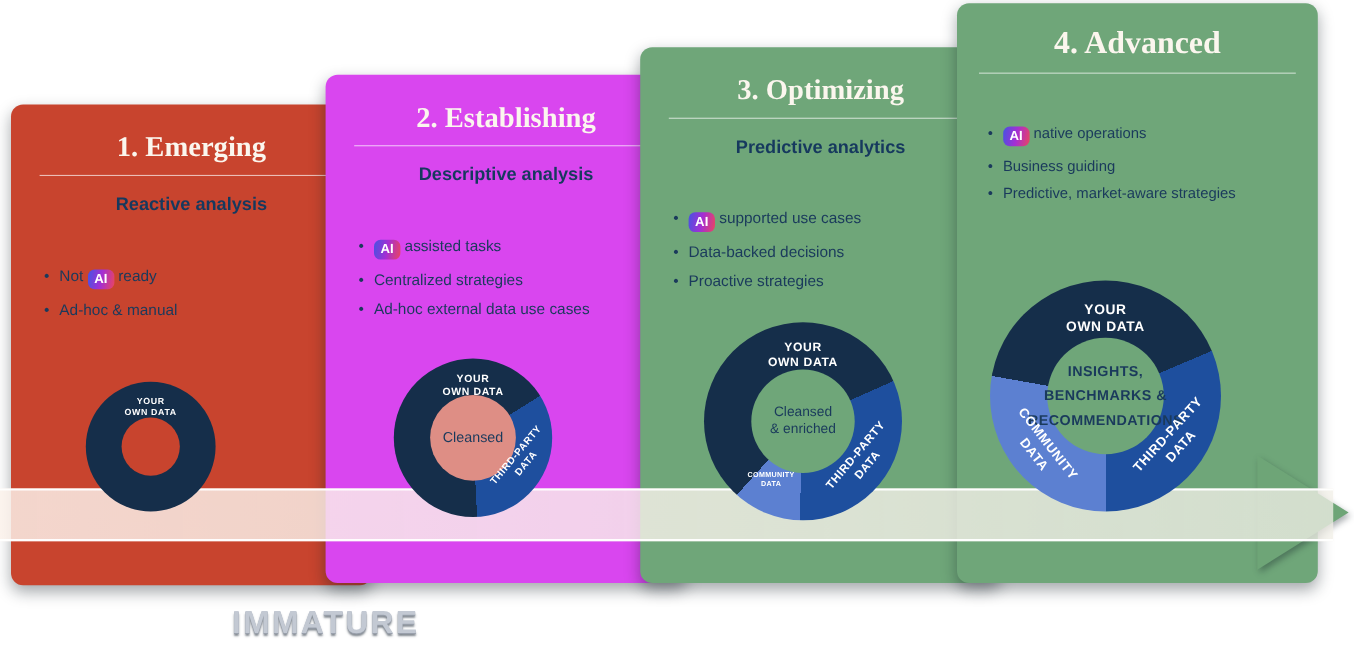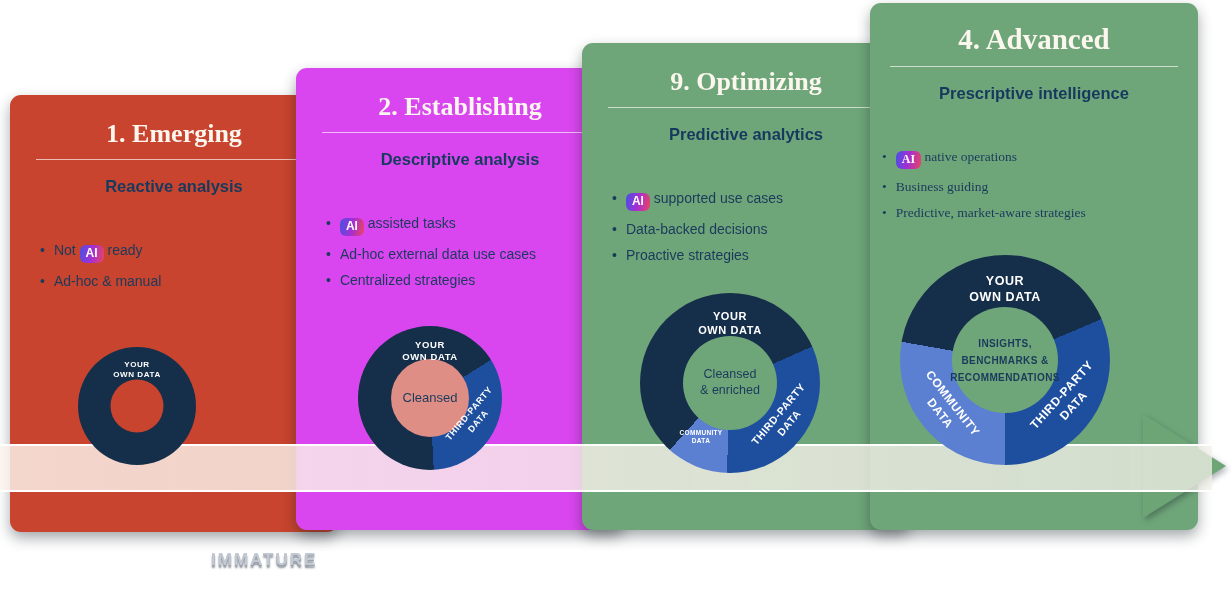--- a/index.html
+++ b/index.html
@@ -10,50 +10,50 @@
   .band{position:absolute;left:0;top:444px;width:1212px;height:48px;z-index:5;box-sizing:border-box;
         background:linear-gradient(90deg,rgba(252,242,235,.84),rgba(248,242,235,.80) 55%,rgba(242,240,232,.76));
         border-top:2px solid rgba(255,255,255,.95);
         border-bottom:2px solid rgba(255,255,255,.95);}
   .arrowhead{position:absolute;left:1143px;top:414px;width:0;height:0;z-index:4;
         border-top:52px solid transparent;border-bottom:52px solid transparent;
         border-left:83px solid #6EA577;
         filter:drop-shadow(2px 3px 3px rgba(15,25,35,.35));}
 
   
-  .axis-label{position:absolute;z-index:6;font-size:17px;font-weight:bold;letter-spacing:2px;
+  .axis-label{position:absolute;z-index:6;font-size:29px;font-weight:bold;letter-spacing:2px;
         color:#C3C9D3;text-shadow:0 1px 0 #99A0AC,0 3px 2px rgba(20,32,48,.55);}
   .axis-immature{left:211px;top:550px;}
   .axis-mature{left:797px;top:550px;}
 
   
   .card{position:absolute;width:328px;border-radius:11px;
         box-shadow:0 6px 14px rgba(15,25,35,.38);}
   .title{font-family:"Liberation Serif","DejaVu Serif",serif;font-weight:bold;color:#FBF6EE;
         text-align:center;margin:24px 6px 0;font-size:26px;line-height:1.15;}
   .s4 .title{font-size:29px;margin-top:20px;}
   .rule{height:1px;background:rgba(255,255,255,.65);margin:10px 26px 0;}
   .s4 .rule{margin:10px 20px 0;}
   .subtitle{color:#16395E;text-align:center;font-size:16.5px;font-weight:bold;margin:17px 4px 0;}
   .bullets{list-style:none;margin:46px 0 0;padding:0 8px 0 30px;color:#1A3A5C;font-size:14px;}
-  .s4 .bullets{padding-left:12px;font-size:13.5px;font-family:Liberation Serif, serif;}
+  .s4 .bullets{padding-left:28px;font-size:13.5px;}
   .bullets li{margin:10px 0;white-space:nowrap;}
   .bullets li::before{content:"•";margin-right:9px;color:#1A3A5C;}
   .ai-badge{display:inline-block;vertical-align:-2px;
         background:linear-gradient(100deg,#4652E3,#A52ED3,#EA4560);
         color:#fff;font-weight:bold;font-size:12px;line-height:1.25;
         padding:1px 6px 2px;border-radius:6px;}
 
   
   .donut{position:absolute;border-radius:50%;z-index:10;}
   .hole{position:absolute;left:50%;top:50%;transform:translate(-50%,-50%);border-radius:50%;
         display:flex;align-items:center;justify-content:center;text-align:center;}
   .center-label{color:#1A3A5C;font-size:13px;line-height:1.25;}
   .s3 .center-label{font-size:12.5px;}
-  .s4 .center-label{font-size:10px;font-weight:bold;letter-spacing:.4px;line-height:1.7;}
+  .s4 .center-label{font-size:13px;font-weight:bold;letter-spacing:.4px;line-height:1.7;}
   .ring-label{position:absolute;color:#fff;font-weight:bold;text-align:center;
         letter-spacing:.6px;line-height:1.3;}
   .rl-own{left:0;right:0;}
   .s1 .rl-own{top:13px;font-size:8px;}
   .s2 .rl-own{top:13px;font-size:9.5px;}
   .s3 .rl-own{top:16px;font-size:11px;}
   .s4 .rl-own{top:18px;font-size:12.5px;}
   .s2 .rl-third{left:70px;top:80px;width:92px;transform:rotate(-50deg);font-size:9px;}
   .s3 .rl-third{left:92px;top:112px;width:104px;transform:rotate(-50deg);font-size:10.5px;}
   .s4 .rl-third{left:112px;top:130px;width:112px;transform:rotate(-48deg);font-size:12px;}
@@ -84,41 +84,41 @@
             <div>OWN DATA</div>
           </div>
         </div>
   </section>
       <section class="card s2" style="left: 296px; top: 68px; height: 462px; background: #d946ef;">
     <h2 class="title">2. Establishing</h2>
     <div class="rule"></div>
     <h3 class="subtitle">Descriptive analysis</h3>
     <ul class="bullets">
           <li><span class="ai-badge">AI</span><span> assisted tasks</span></li>
+          <li><span>Centralized strategies</span></li>
           <li><span>Ad-hoc external data use cases</span></li>
-          <li><span>Centralized strategies</span></li>
         </ul>
     <div class="donut" style="height: 144px; width: 144px; left: 62px; top: 258px; background: conic-gradient(rgb(21, 46, 74) 0deg, rgb(21, 46, 74) 58deg, rgb(30, 79, 158) 58deg, rgb(30, 79, 158) 177deg, rgb(21, 46, 74) 177deg, rgb(21, 46, 74) 360deg);">
       <div class="hole" style="height: 78px; width: 78px; background: rgb(222, 142, 133);">
         <div class="center-label">
               <div>Cleansed</div>
             </div>
       </div>
     <div class="ring-label rl-own">
             <div>YOUR</div>
             <div>OWN DATA</div>
           </div>
           <div class="ring-label rl-third">
             <div>THIRD-PARTY</div>
             <div>DATA</div>
           </div>
         </div>
   </section>
       <section class="card s3" style="left: 582px; top: 43px; height: 487px; background: rgb(111, 166, 121);">
-    <h2 class="title">9. Optimizing</h2>
+    <h2 class="title">3. Optimizing</h2>
     <div class="rule"></div>
     <h3 class="subtitle">Predictive analytics</h3>
     <ul class="bullets">
           <li><span class="ai-badge">AI</span><span> supported use cases</span></li>
           <li><span>Data-backed decisions</span></li>
           <li><span>Proactive strategies</span></li>
         </ul>
     <div class="donut" style="height: 180px; width: 180px; left: 58px; top: 250px; background: conic-gradient(rgb(21, 46, 74) 0deg, rgb(21, 46, 74) 66deg, rgb(30, 79, 158) 66deg, rgb(30, 79, 158) 182deg, rgb(92, 128, 209) 182deg, rgb(92, 128, 209) 222deg, rgb(21, 46, 74) 222deg, rgb(21, 46, 74) 360deg);">
       <div class="hole" style="height: 94px; width: 94px; background: rgb(111, 166, 121);">
         <div class="center-label">
@@ -136,21 +136,20 @@
           </div>
           <div class="ring-label rl-comm">
             <div>COMMUNITY</div>
             <div>DATA</div>
           </div>
         </div>
   </section>
       <section class="card s4" style="left: 870px; top: 3px; height: 527px; background: rgb(111, 166, 121);">
     <h2 class="title">4. Advanced</h2>
     <div class="rule"></div>
-    <h3 class="subtitle">Prescriptive intelligence</h3>
     <ul class="bullets">
           <li><span class="ai-badge">AI</span><span> native operations</span></li>
           <li><span>Business guiding</span></li>
           <li><span>Predictive, market-aware strategies</span></li>
         </ul>
     <div class="donut" style="height: 210px; width: 210px; left: 30px; top: 252px; background: conic-gradient(rgb(21, 46, 74) 0deg, rgb(21, 46, 74) 67deg, rgb(30, 79, 158) 67deg, rgb(30, 79, 158) 180deg, rgb(92, 128, 209) 180deg, rgb(92, 128, 209) 280deg, rgb(21, 46, 74) 280deg, rgb(21, 46, 74) 360deg);">
       <div class="hole" style="height: 106px; width: 106px; background: rgb(111, 166, 121);">
         <div class="center-label">
               <div>INSIGHTS,</div>
               <div>BENCHMARKS &amp;</div>

